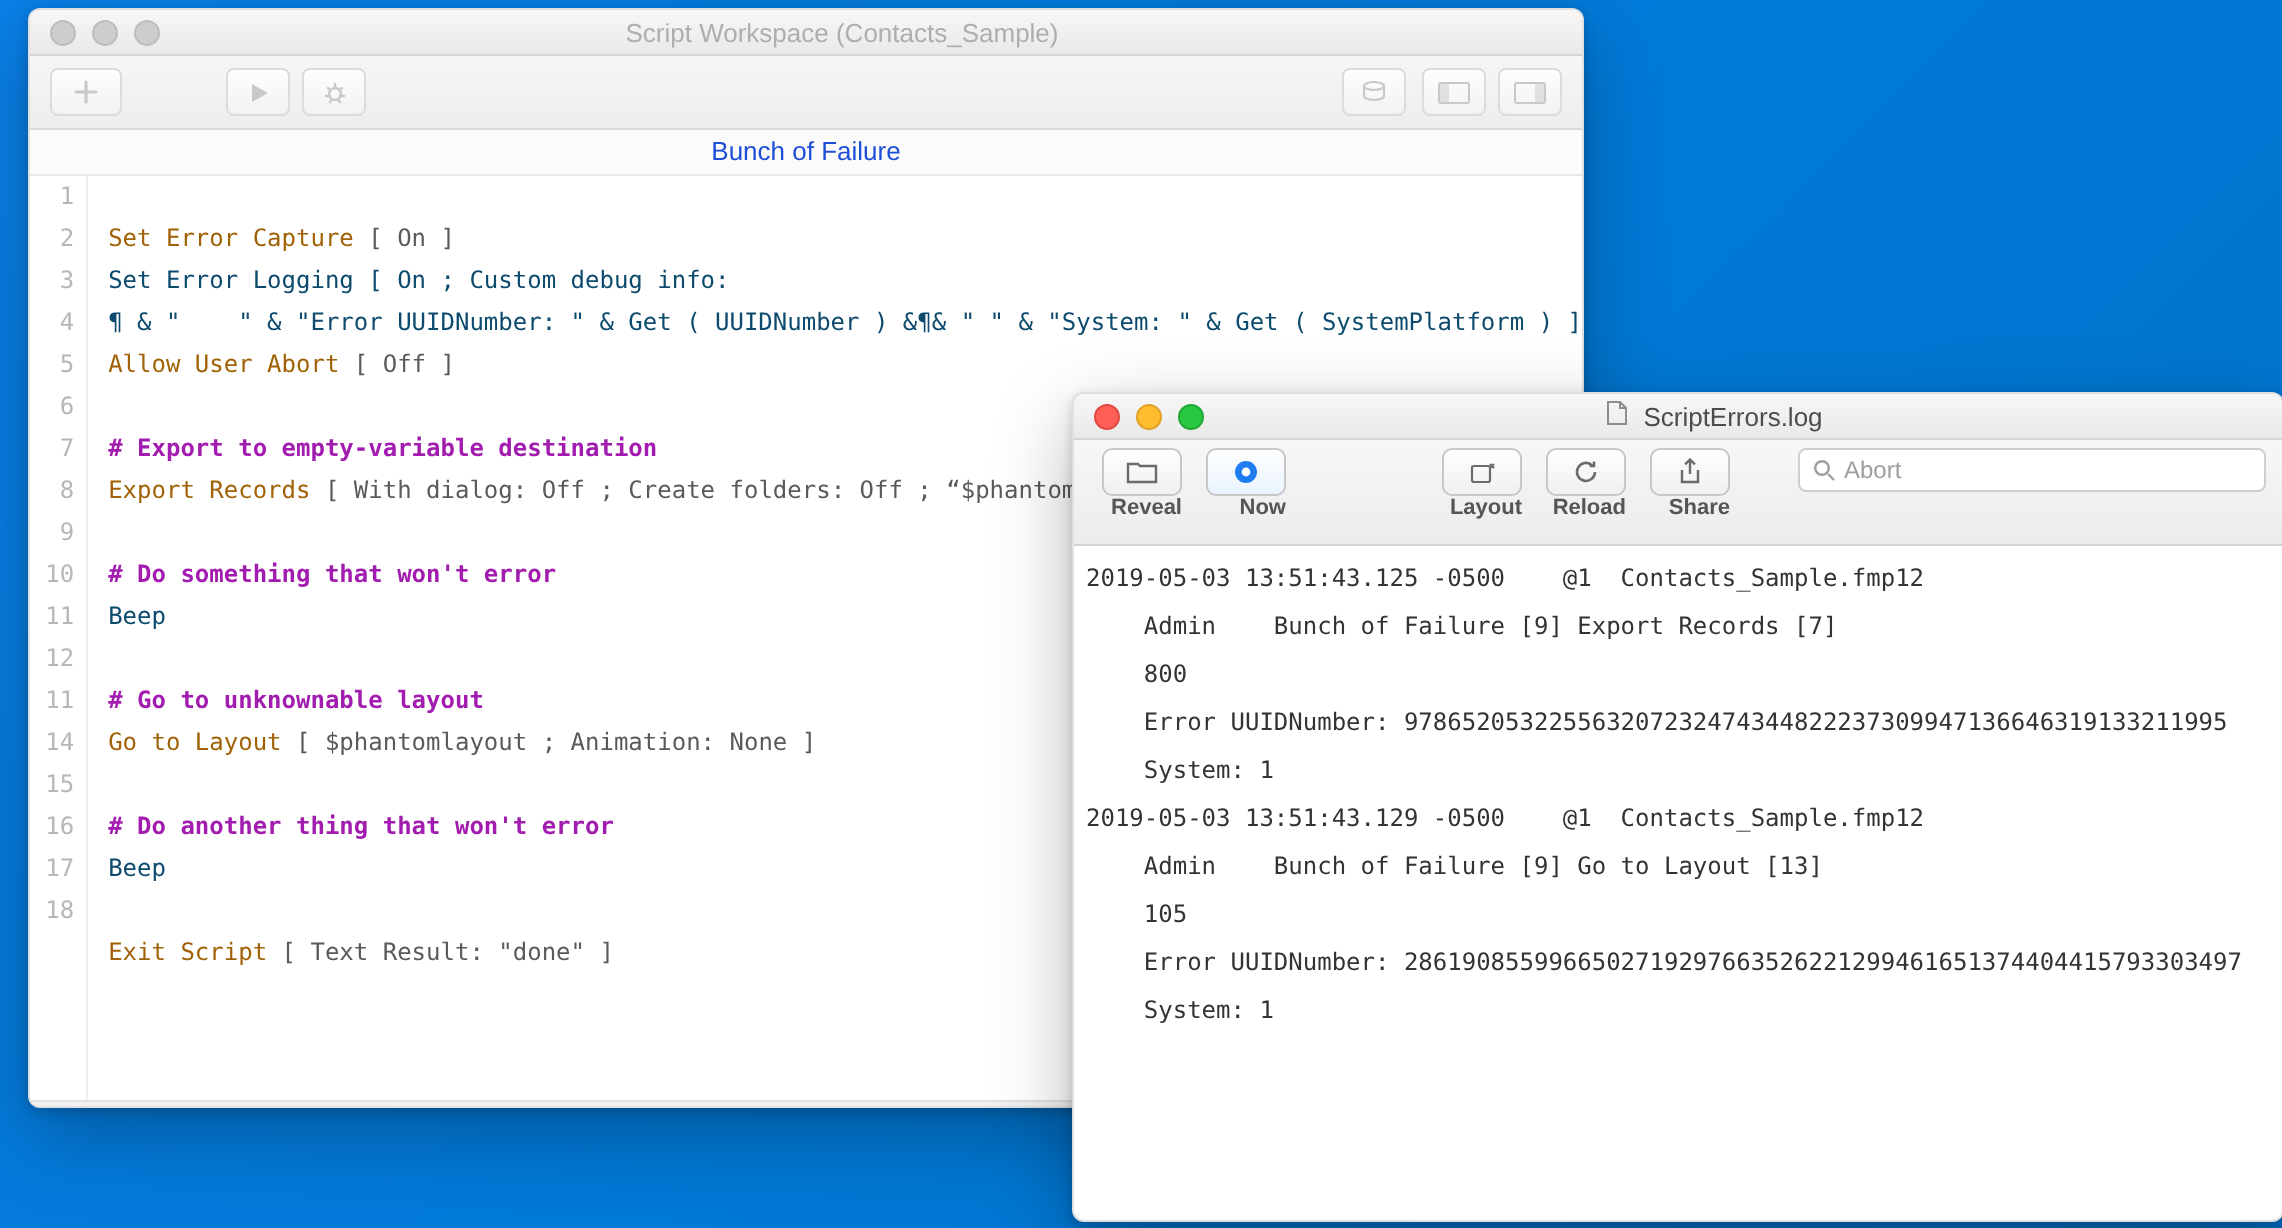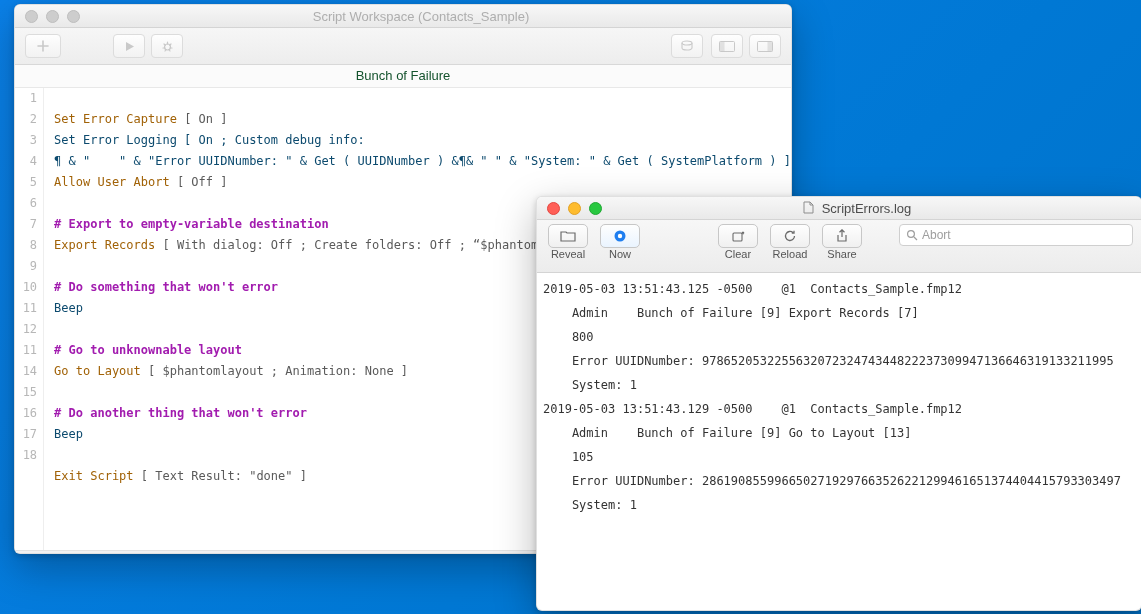--- a/index.html
+++ b/index.html
@@ -69,21 +69,21 @@
     justify-content: center;
     color: #6a6a6a;
     font-size: 13px;
   }
   .tb-btn.inactive { color: #c2c2c2; border-color: #dcdcdc; }
   .tb-group { display:flex; gap:6px; }
   .sub-header {
     height: 22px;
     text-align: center;
     font-size: 13px;
-    color: #14532d;
+    color: #1d4ed8;
     border-bottom: 1px solid #e8e8e8;
     line-height: 22px;
     background: #fbfbfb;
   }
   
   .script-body {
     display: flex;
     font-family: Menlo, Consolas, monospace;
     font-size: 12px;
     line-height: 21px;
@@ -121,23 +121,24 @@
     border-bottom: 1px solid #d4d4d4;
     display: flex;
     align-items: flex-start;
     padding: 4px 8px 0 8px;
     gap: 6px;
   }
   .con-btn {
     width: 46px;
     display: flex;
     flex-direction: column;
-    align-items: center;
+    align-items: flex-end;
     font-size: 11px;
     color: #555;
+    font-weight: bold;
   }
   .con-btn .bubble {
     width: 38px;
     height: 22px;
     border: 1px solid #c7c7c7;
     border-radius: 5px;
     background: linear-gradient(#fefefe,#f0f0f0);
     display:flex; align-items:center; justify-content:center;
     color:#555;
   }
@@ -296,21 +297,21 @@
       <span>Now</span>
     </div>
     <div style="width:60px;"></div>
     <div class="con-btn">
       <div class="bubble">
         <svg width="14" height="13" viewBox="0 0 14 13">
             <rect x="2" y="3" width="9" height="8" rx="1" fill="none" stroke="#6b6b6b" stroke-width="1.1"></rect>
             <path d="M11 2l2 2M13 2l-2 2" stroke="#6b6b6b" stroke-width="1.1"></path>
           </svg>
       </div>
-      <span>Clear</span>
+      <span>Layout</span>
     </div>
     <div class="con-btn">
       <div class="bubble">
         <svg width="14" height="14" viewBox="0 0 14 14">
             <path d="M11.5 7a4.5 4.5 0 1 1-1.4-3.3" fill="none" stroke="#6b6b6b" stroke-width="1.3"></path>
             <path d="M11 1.8V4h-2.2" fill="none" stroke="#6b6b6b" stroke-width="1.3"></path>
           </svg>
       </div>
       <span>Reload</span>
     </div>

